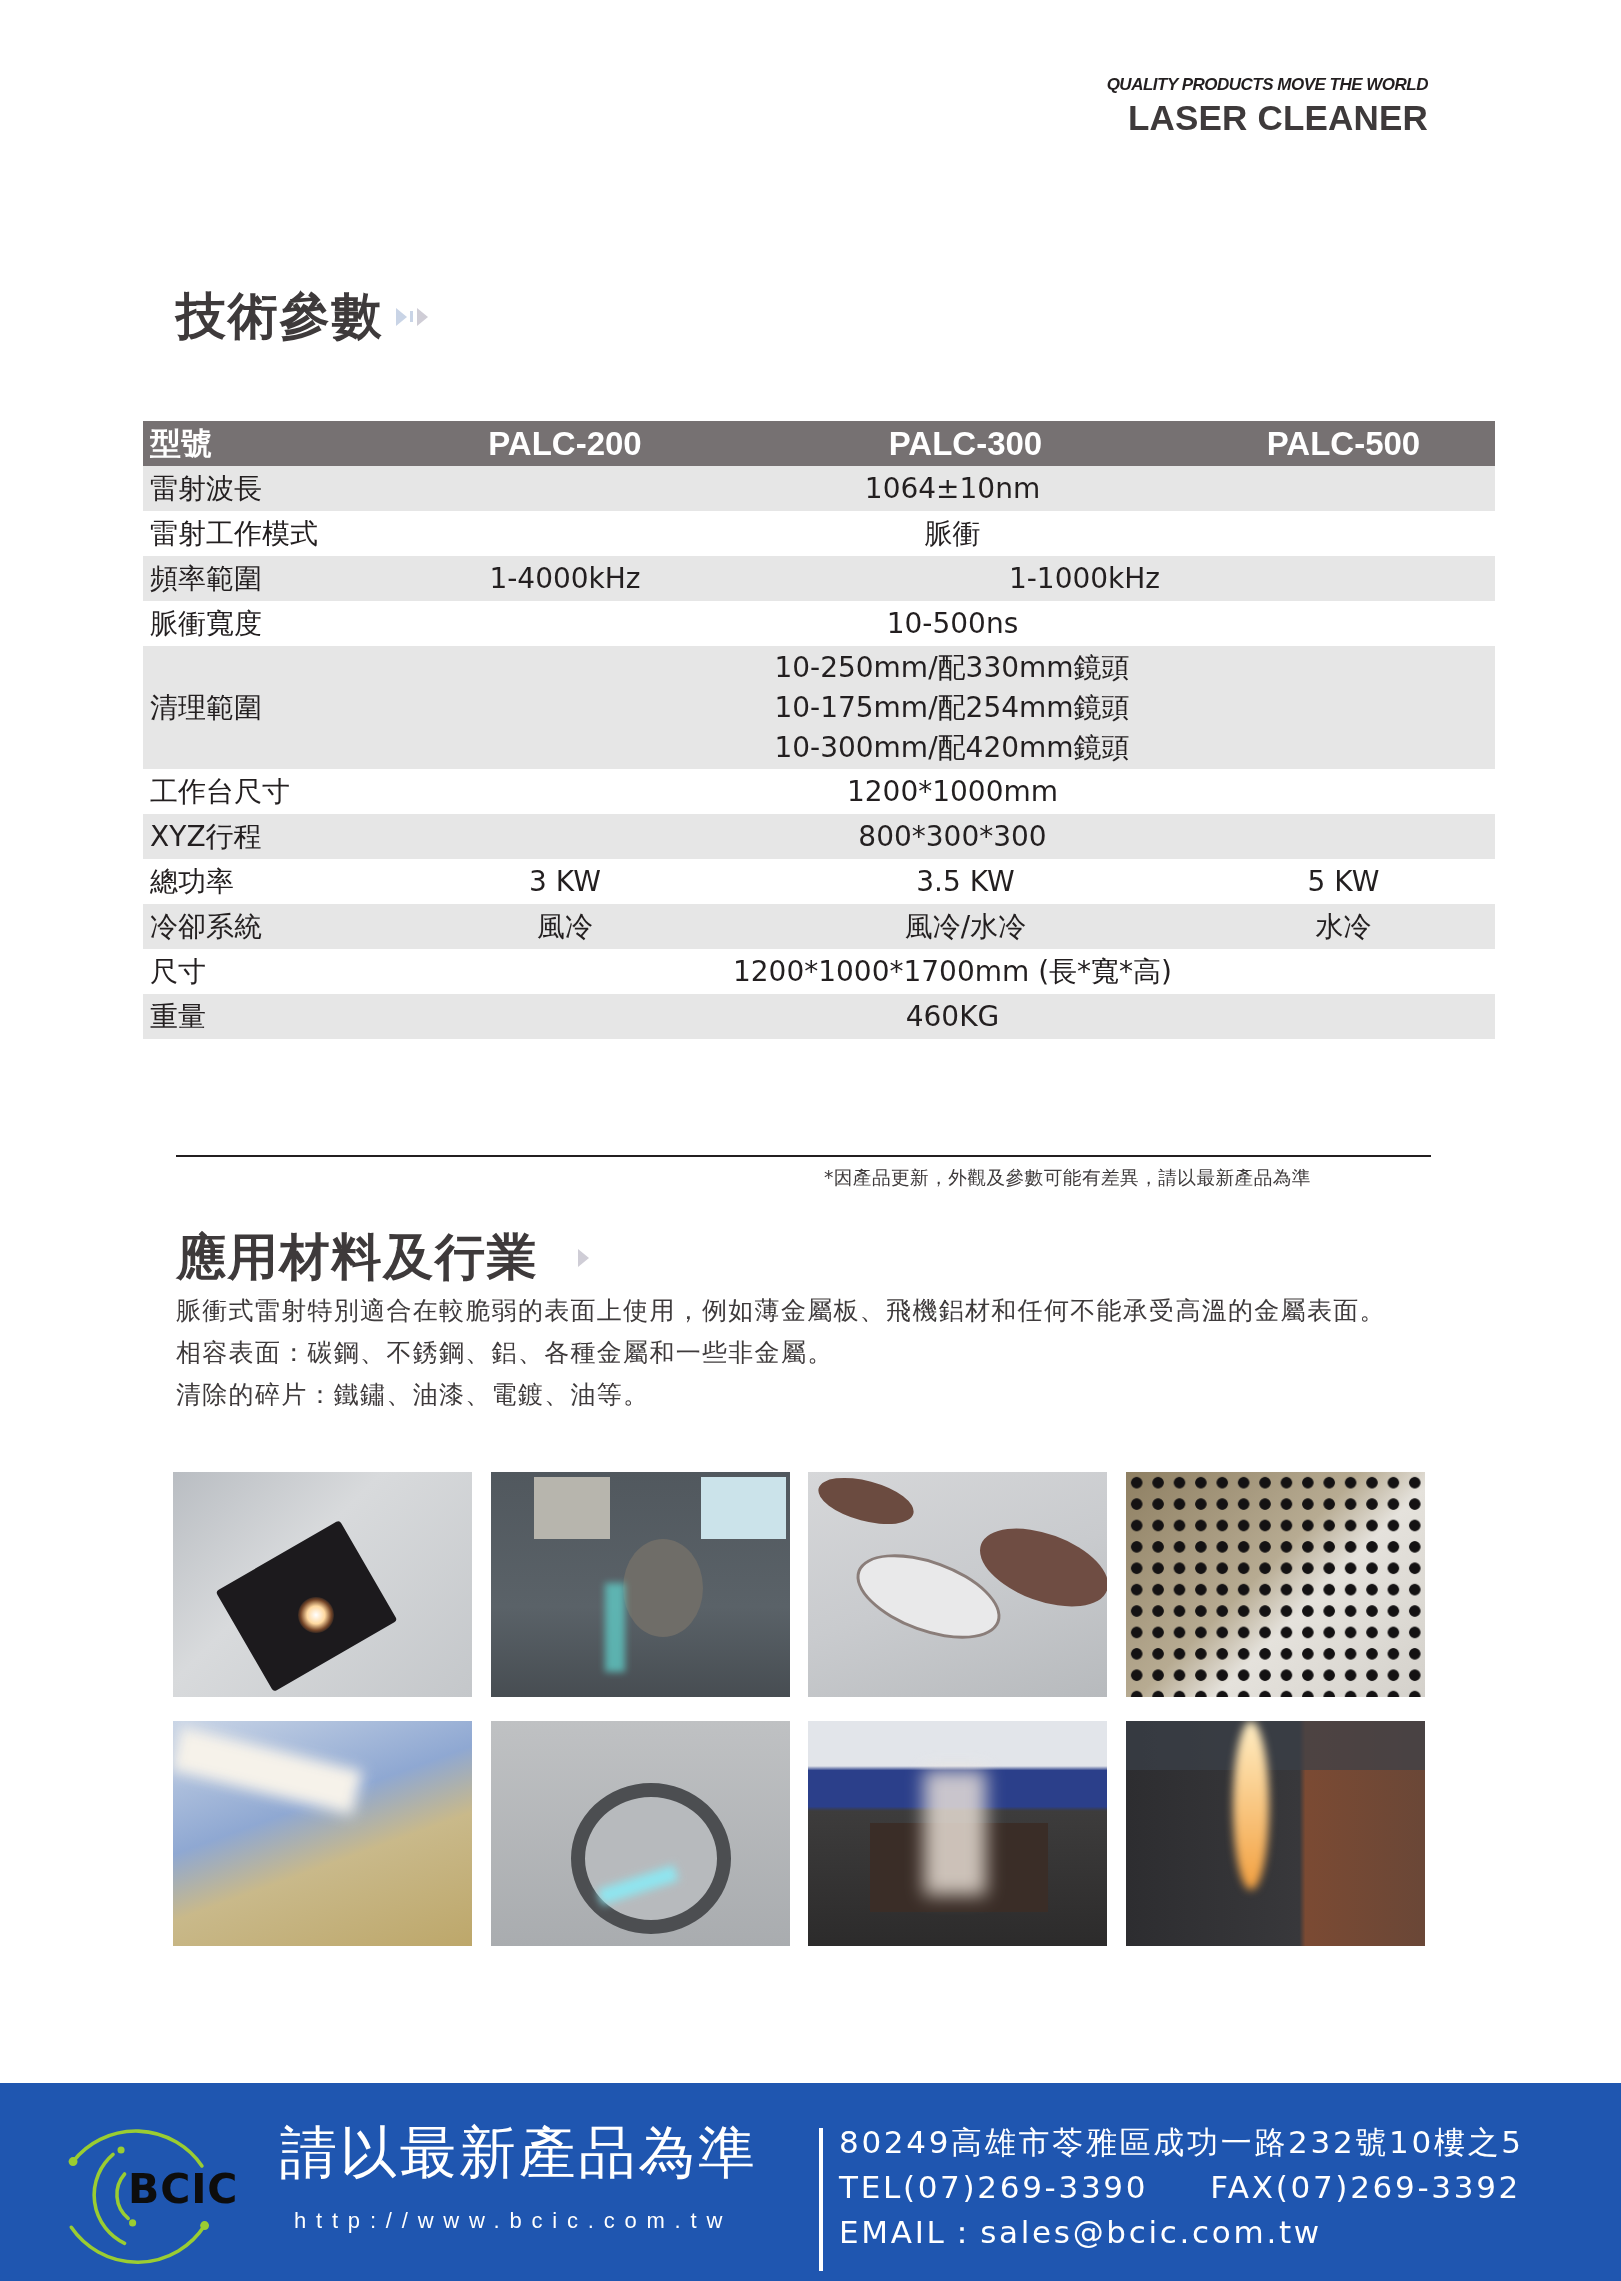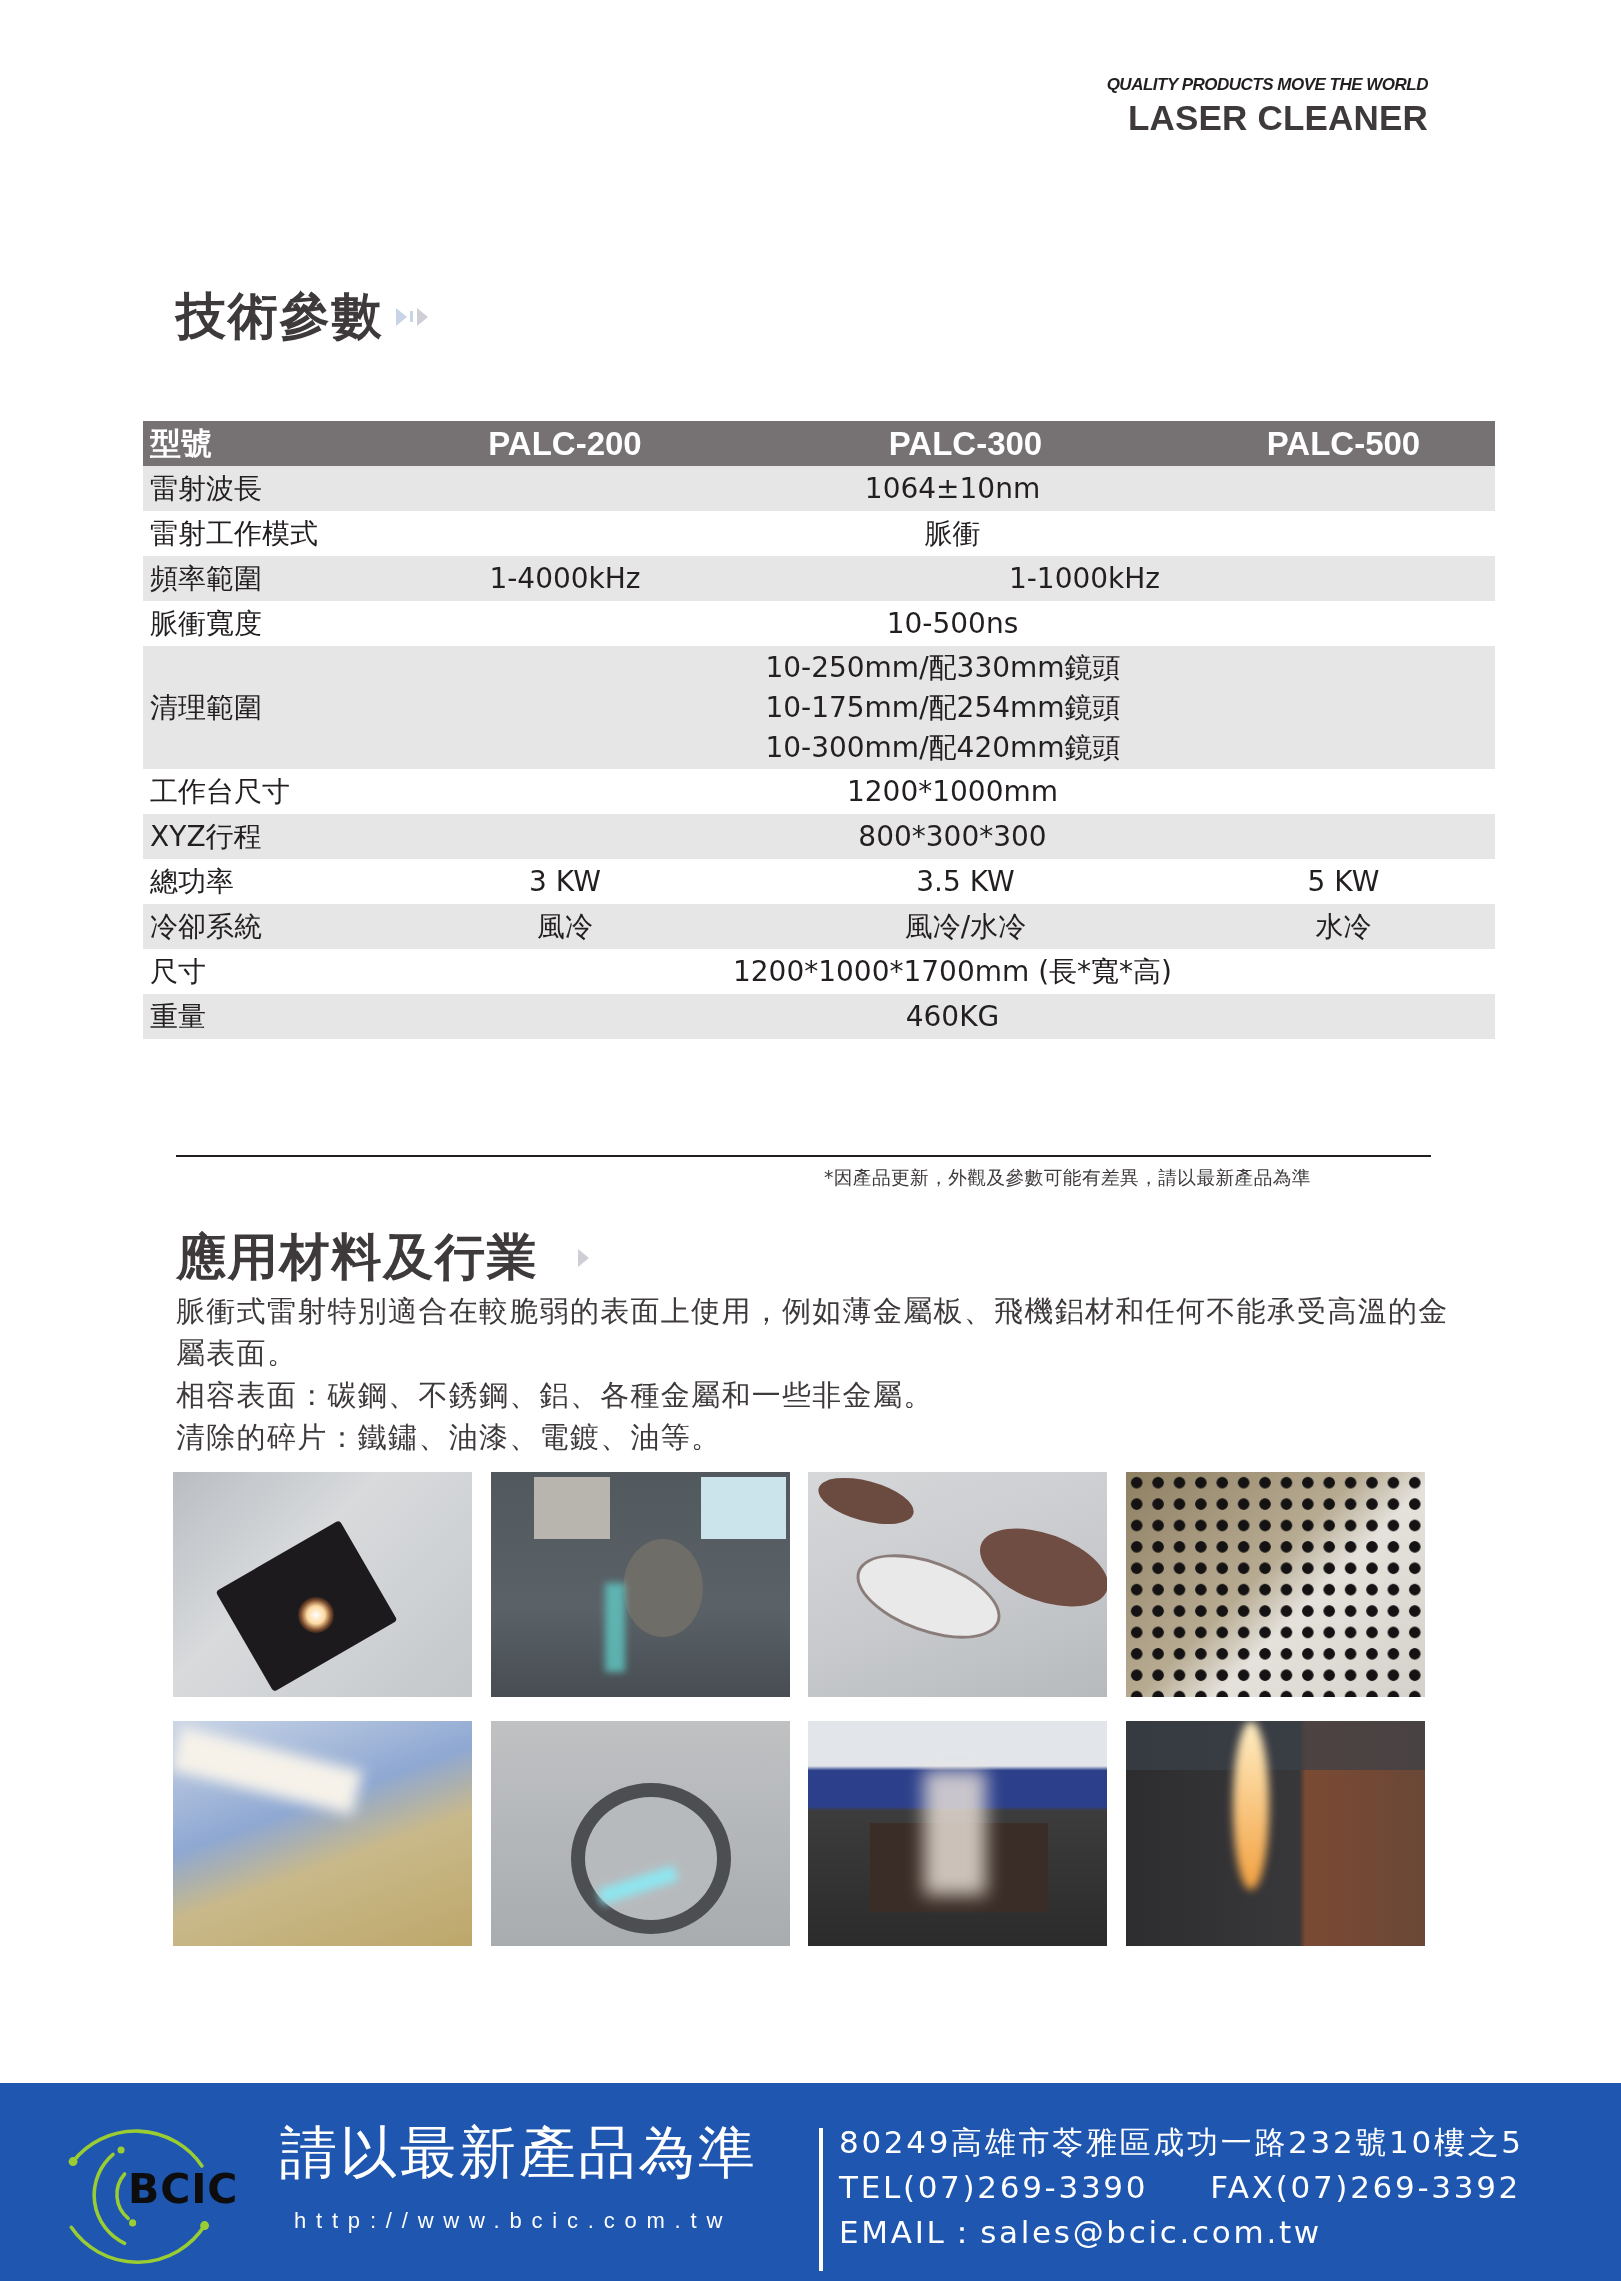--- a/index.html
+++ b/index.html
@@ -34,21 +34,21 @@
     .row { position: relative; }
     .span-23 { position: absolute; left: 552px; width: 962px; text-align: center; }
     .row.tall { height: 123px; }
     .multi { position: absolute; left: 677px; width: 802px; text-align: center; line-height: 40px; font-size: 28px; }
 
     
     .divider { position: absolute; left: 176px; top: 1155px; width: 1255px; height: 1.8px; background: #231f20; }
     .note { position: absolute; left: 824px; top: 1165px; font-size: 18.7px; color: #3e3a3b; letter-spacing: 0.4px; }
 
     
-    .paragraph { position: absolute; left: 176px; top: 1290px; width: 1283px; font-size: 29px; line-height: 42px; color: #3e3a3b; letter-spacing: 1.3px; }
+    .paragraph { position: absolute; left: 176px; top: 1290px; width: 1283px; font-size: 25px; line-height: 42px; color: #3e3a3b; letter-spacing: 1.3px; }
     .paragraph p { margin: 0; }
 
     
     .photo { position: absolute; width: 299px; height: 225px; overflow: hidden; }
     .p1 { left: 173px; top: 1472px; background: linear-gradient(135deg, #b9bdc2 0%, #d8dadc 40%, #c4c7ca 100%); }
     .p1 .pad { position: absolute; left: 62px; top: 76px; width: 143px; height: 116px; background: #1c1a1d; transform: rotate(-30deg); border-radius: 3.6px; }
     .p1 .spark { position: absolute; left: 125px; top: 125px; width: 36px; height: 36px; border-radius: 50%; background: radial-gradient(circle, #fff 0%, #ffd9a0 35%, rgba(255,140,60,0.4) 60%, transparent 75%); }
     .p2 { left: 491px; top: 1472px; background: linear-gradient(180deg, #51585e 0%, #5a6268 60%, #474d52 100%); }
     .p2 .sq1 { position: absolute; left: 43px; top: 4.5px; width: 76px; height: 62px; background: #b7b5ad; }
     .p2 .sq2 { position: absolute; left: 210px; top: 4.5px; width: 85px; height: 62px; background: #cbe3ea; }
@@ -126,21 +126,21 @@
     <span class="cell span-23" style="left:552px;width:779px;">1-1000kHz</span>
   </div>
 
   <div class="row">
     <span class="label">脈衝寬度</span>
     <span class="cell span-all" style="left:0;width:1352px;padding-left:267px;">10-500ns</span>
   </div>
 
   <div class="row alt tall">
     <span class="label">清理範圍</span>
-    <div class="multi" style="left:258px;width:1084px;">
+    <div class="multi" style="left:267px;width:1084px;">
       <div>10-250mm/配330mm鏡頭</div>
       <div>10-175mm/配254mm鏡頭</div>
       <div>10-300mm/配420mm鏡頭</div>
     </div>
   </div>
 
   <div class="row">
     <span class="label">工作台尺寸</span>
     <span class="cell span-all" style="left:0;width:1352px;padding-left:267px;">1200*1000mm</span>
   </div>

